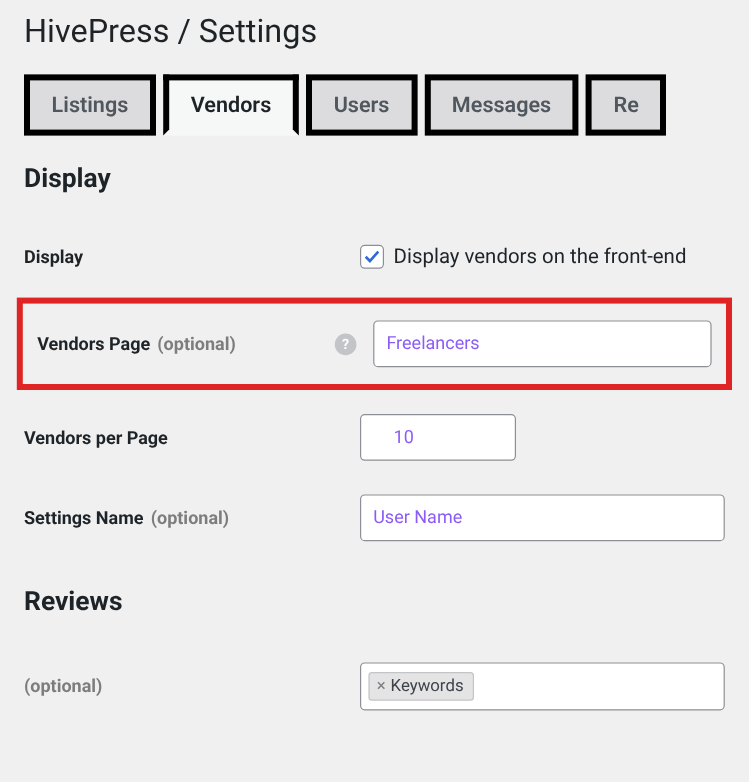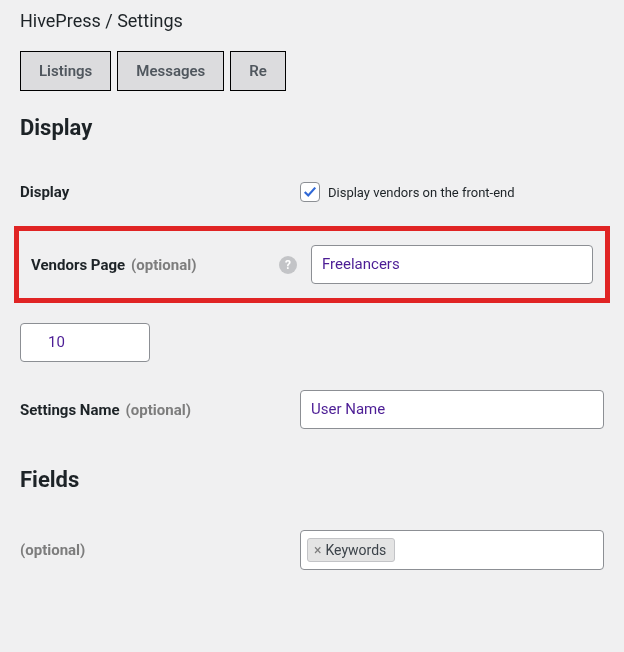--- a/index.html
+++ b/index.html
@@ -8,36 +8,36 @@
       padding: 0;
       font-family: -apple-system, BlinkMacSystemFont, "Segoe UI", Roboto, sans-serif;
     }
     body {
       background: #f0f0f1;
       width: 624px;
       height: 652px;
       overflow: hidden;
     }
     .page-title {
-      font-size: 18px;
+      font-size: 27px;
       font-weight: 400;
       color: #1d2327;
       padding: 10px 20px 20px 20px;
     }
     .tabs {
       display: flex;
       gap: 6px;
       padding: 0 20px;
       margin-bottom: 24px;
     }
     .tab {
       background: #dcdcde;
-      border: 1px solid #000000;
+      border: 5px solid #000000;
       padding: 10px 18px;
-      font-size: 15px;
+      font-size: 18px;
       font-weight: 600;
       color: #50575e;
       cursor: pointer;
       user-select: none;
     }
     .tab.active {
       background: #f6f7f7;
       border-bottom-color: #f6f7f7;
       color: #1d2327;
     }
@@ -110,31 +110,31 @@
     }
     .checkbox.checked svg {
       display: block;
     }
     .checkbox svg {
       display: none;
       width: 14px;
       height: 14px;
     }
     .checkbox-label {
-      font-size: 13px;
+      font-size: 17px;
       color: #1d2327;
       white-space: nowrap;
     }
     .text-input, .select-input {
       border: 1px solid #8c8f94;
       border-radius: 4px;
       background: #fff;
       padding: 8px 10px;
       font-size: 15px;
-      color: #4c1d95;
+      color: #8b5cf6;
       line-height: 1.4;
     }
     .text-input.narrow {
       width: 130px;
       padding-left: 27px;
     }
     .select-input {
       width: 100%;
       min-width: 140px;
     }
@@ -169,20 +169,22 @@
       padding-top: 24px;
     }
   </style>
 </head>
 <body>
 
 <h1 class="page-title">HivePress / Settings</h1>
 
 <div class="tabs">
   <div class="tab">Listings</div>
+  <div class="tab active">Vendors</div>
+  <div class="tab">Users</div>
   <div class="tab">Messages</div>
   <div class="tab">Re</div>
 </div>
 
 <h2 class="section-heading">Display</h2>
 
 <div class="form-row">
   <div class="form-label">
     <span>Display</span>
   </div>
@@ -201,36 +203,39 @@
     <span>Vendors Page</span>
     <span class="optional">(optional)</span>
     <span class="help-icon">?</span>
   </div>
   <div class="form-field">
     <div class="select-input">Freelancers</div>
   </div>
 </div>
 
 <div class="form-row">
+  <div class="form-label">
+    <span>Vendors per Page</span>
+  </div>
   <div class="form-field">
     <input class="text-input narrow" type="text" value="10" style="">
   </div>
 </div>
 
 <div class="form-row">
   <div class="form-label">
     <span>Settings Name</span>
     <span class="optional">(optional)</span>
   </div>
   <div class="form-field">
     <div class="select-input">User Name</div>
   </div>
 </div>
 
-<h2 class="section-heading second">Fields</h2>
+<h2 class="section-heading second">Reviews</h2>
 
 <div class="form-row">
   <div class="form-label">
     <span class="optional">(optional)</span>
   </div>
   <div class="form-field">
     <div class="tag-input">
       <span class="tag">
         <span class="tag-remove">×</span>
         <span>Keywords</span>

